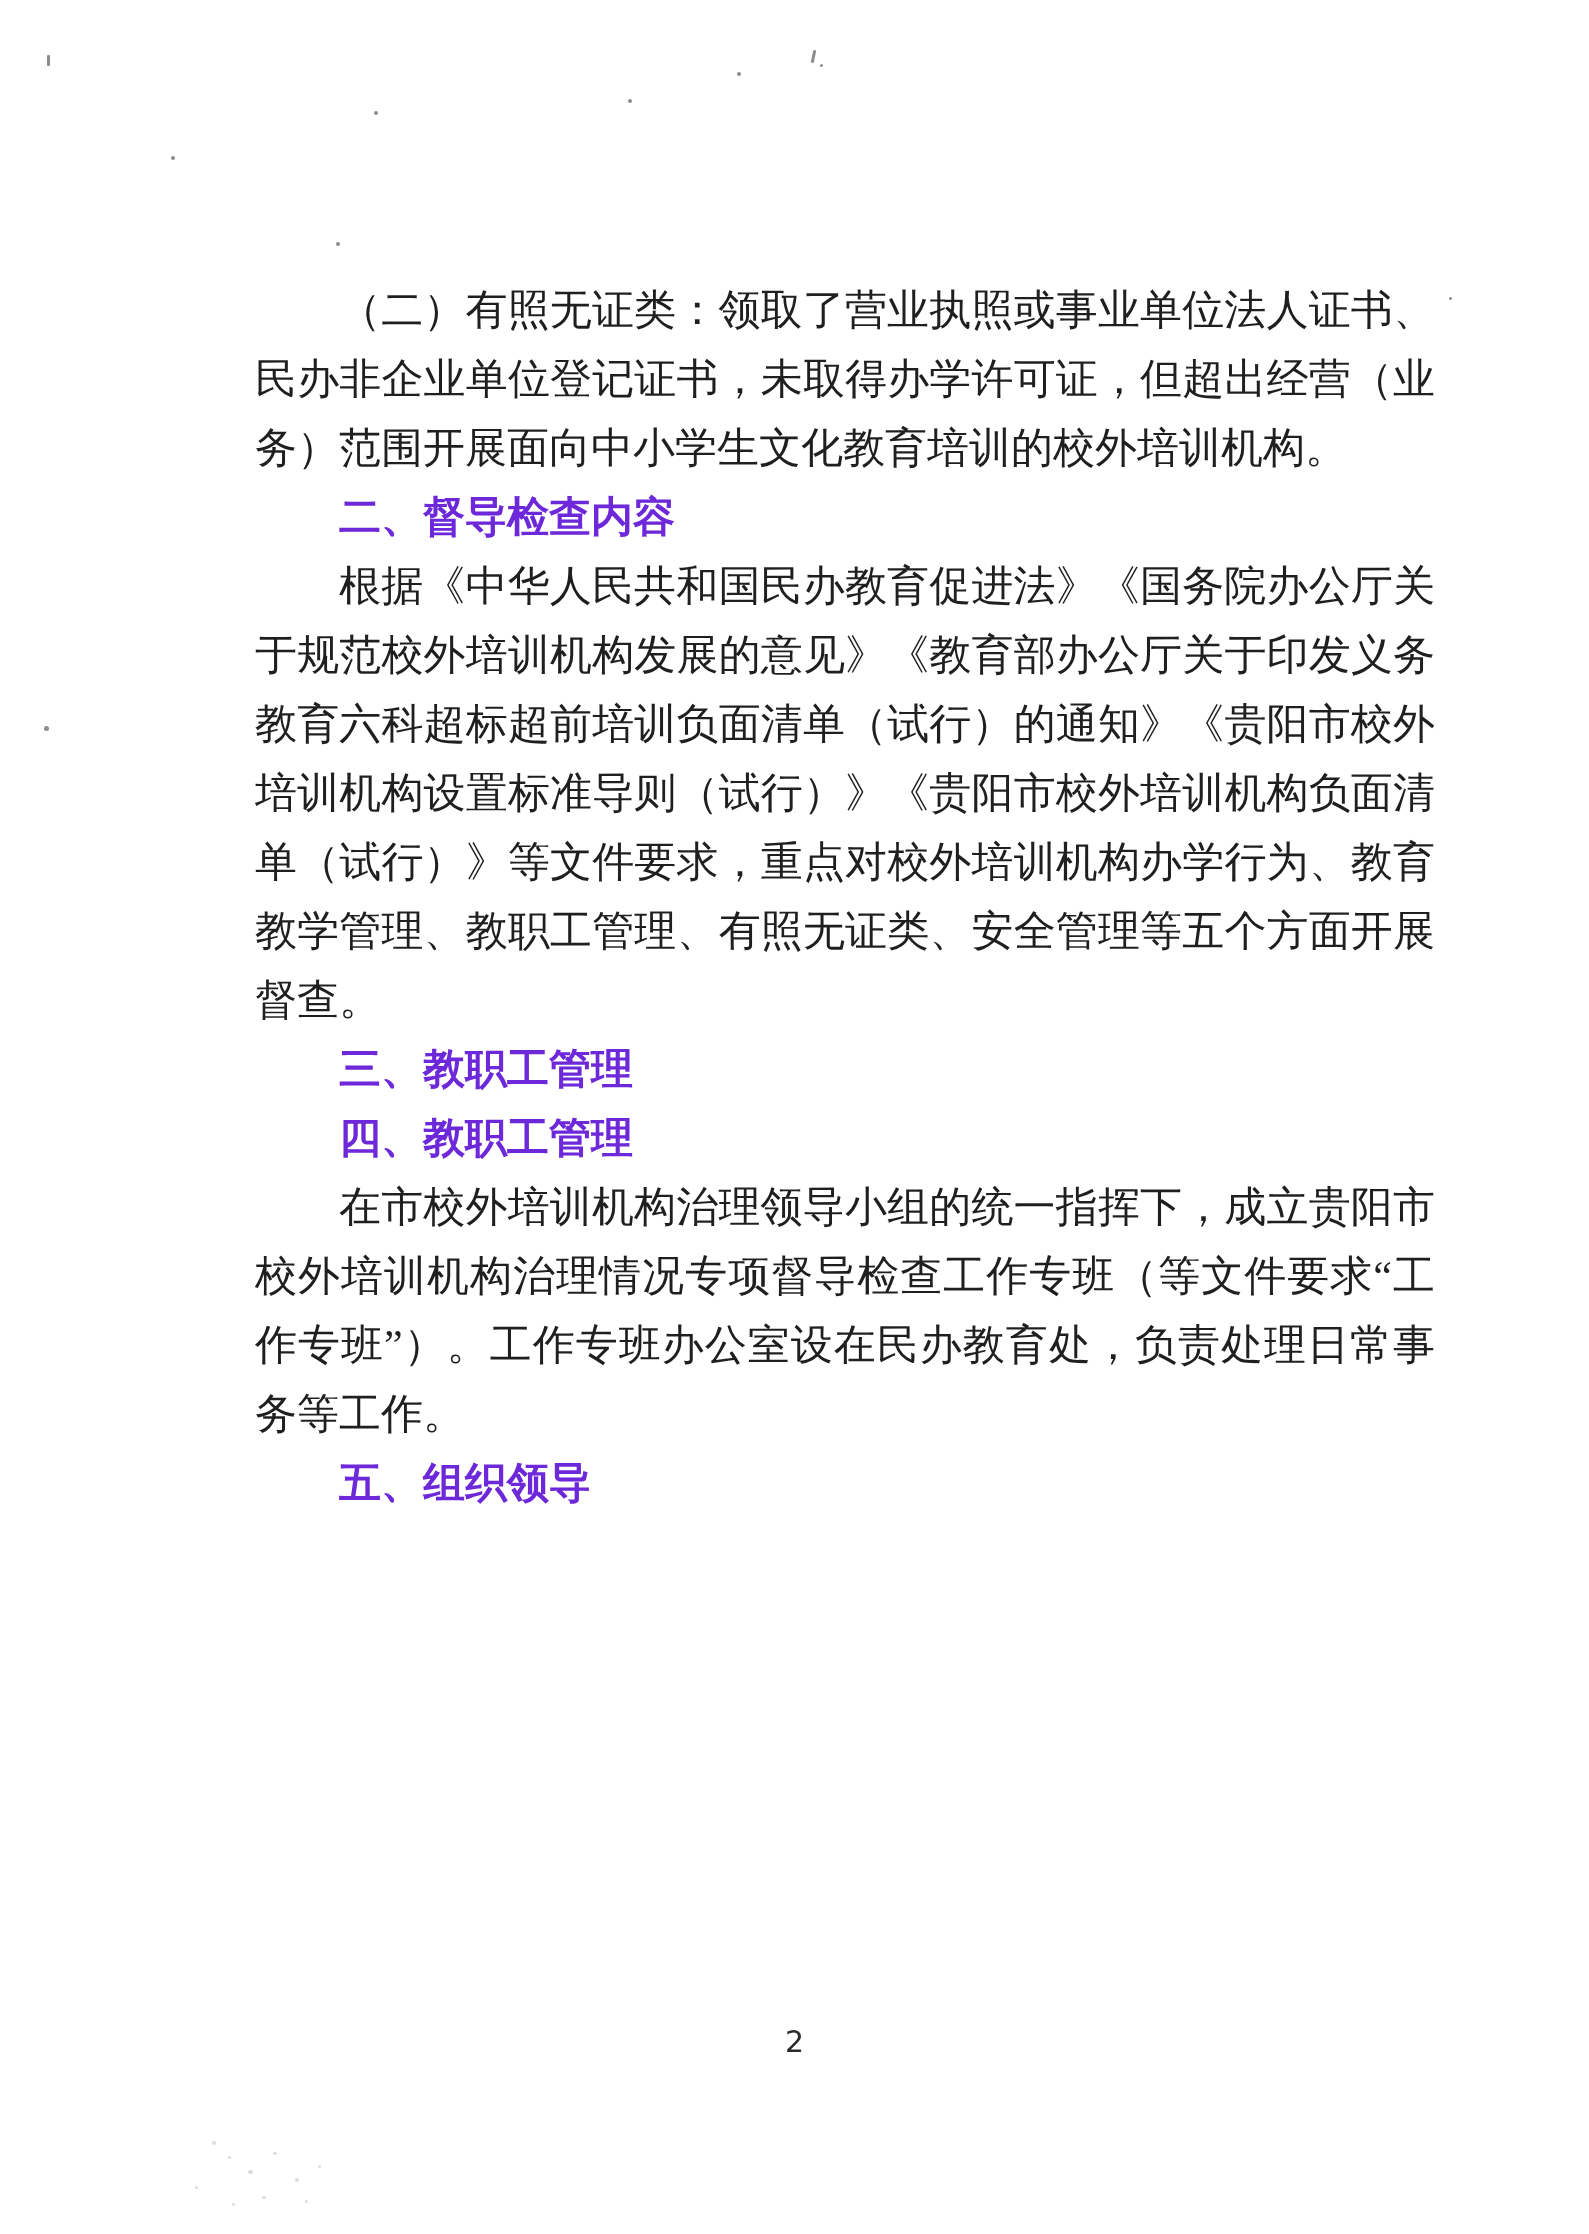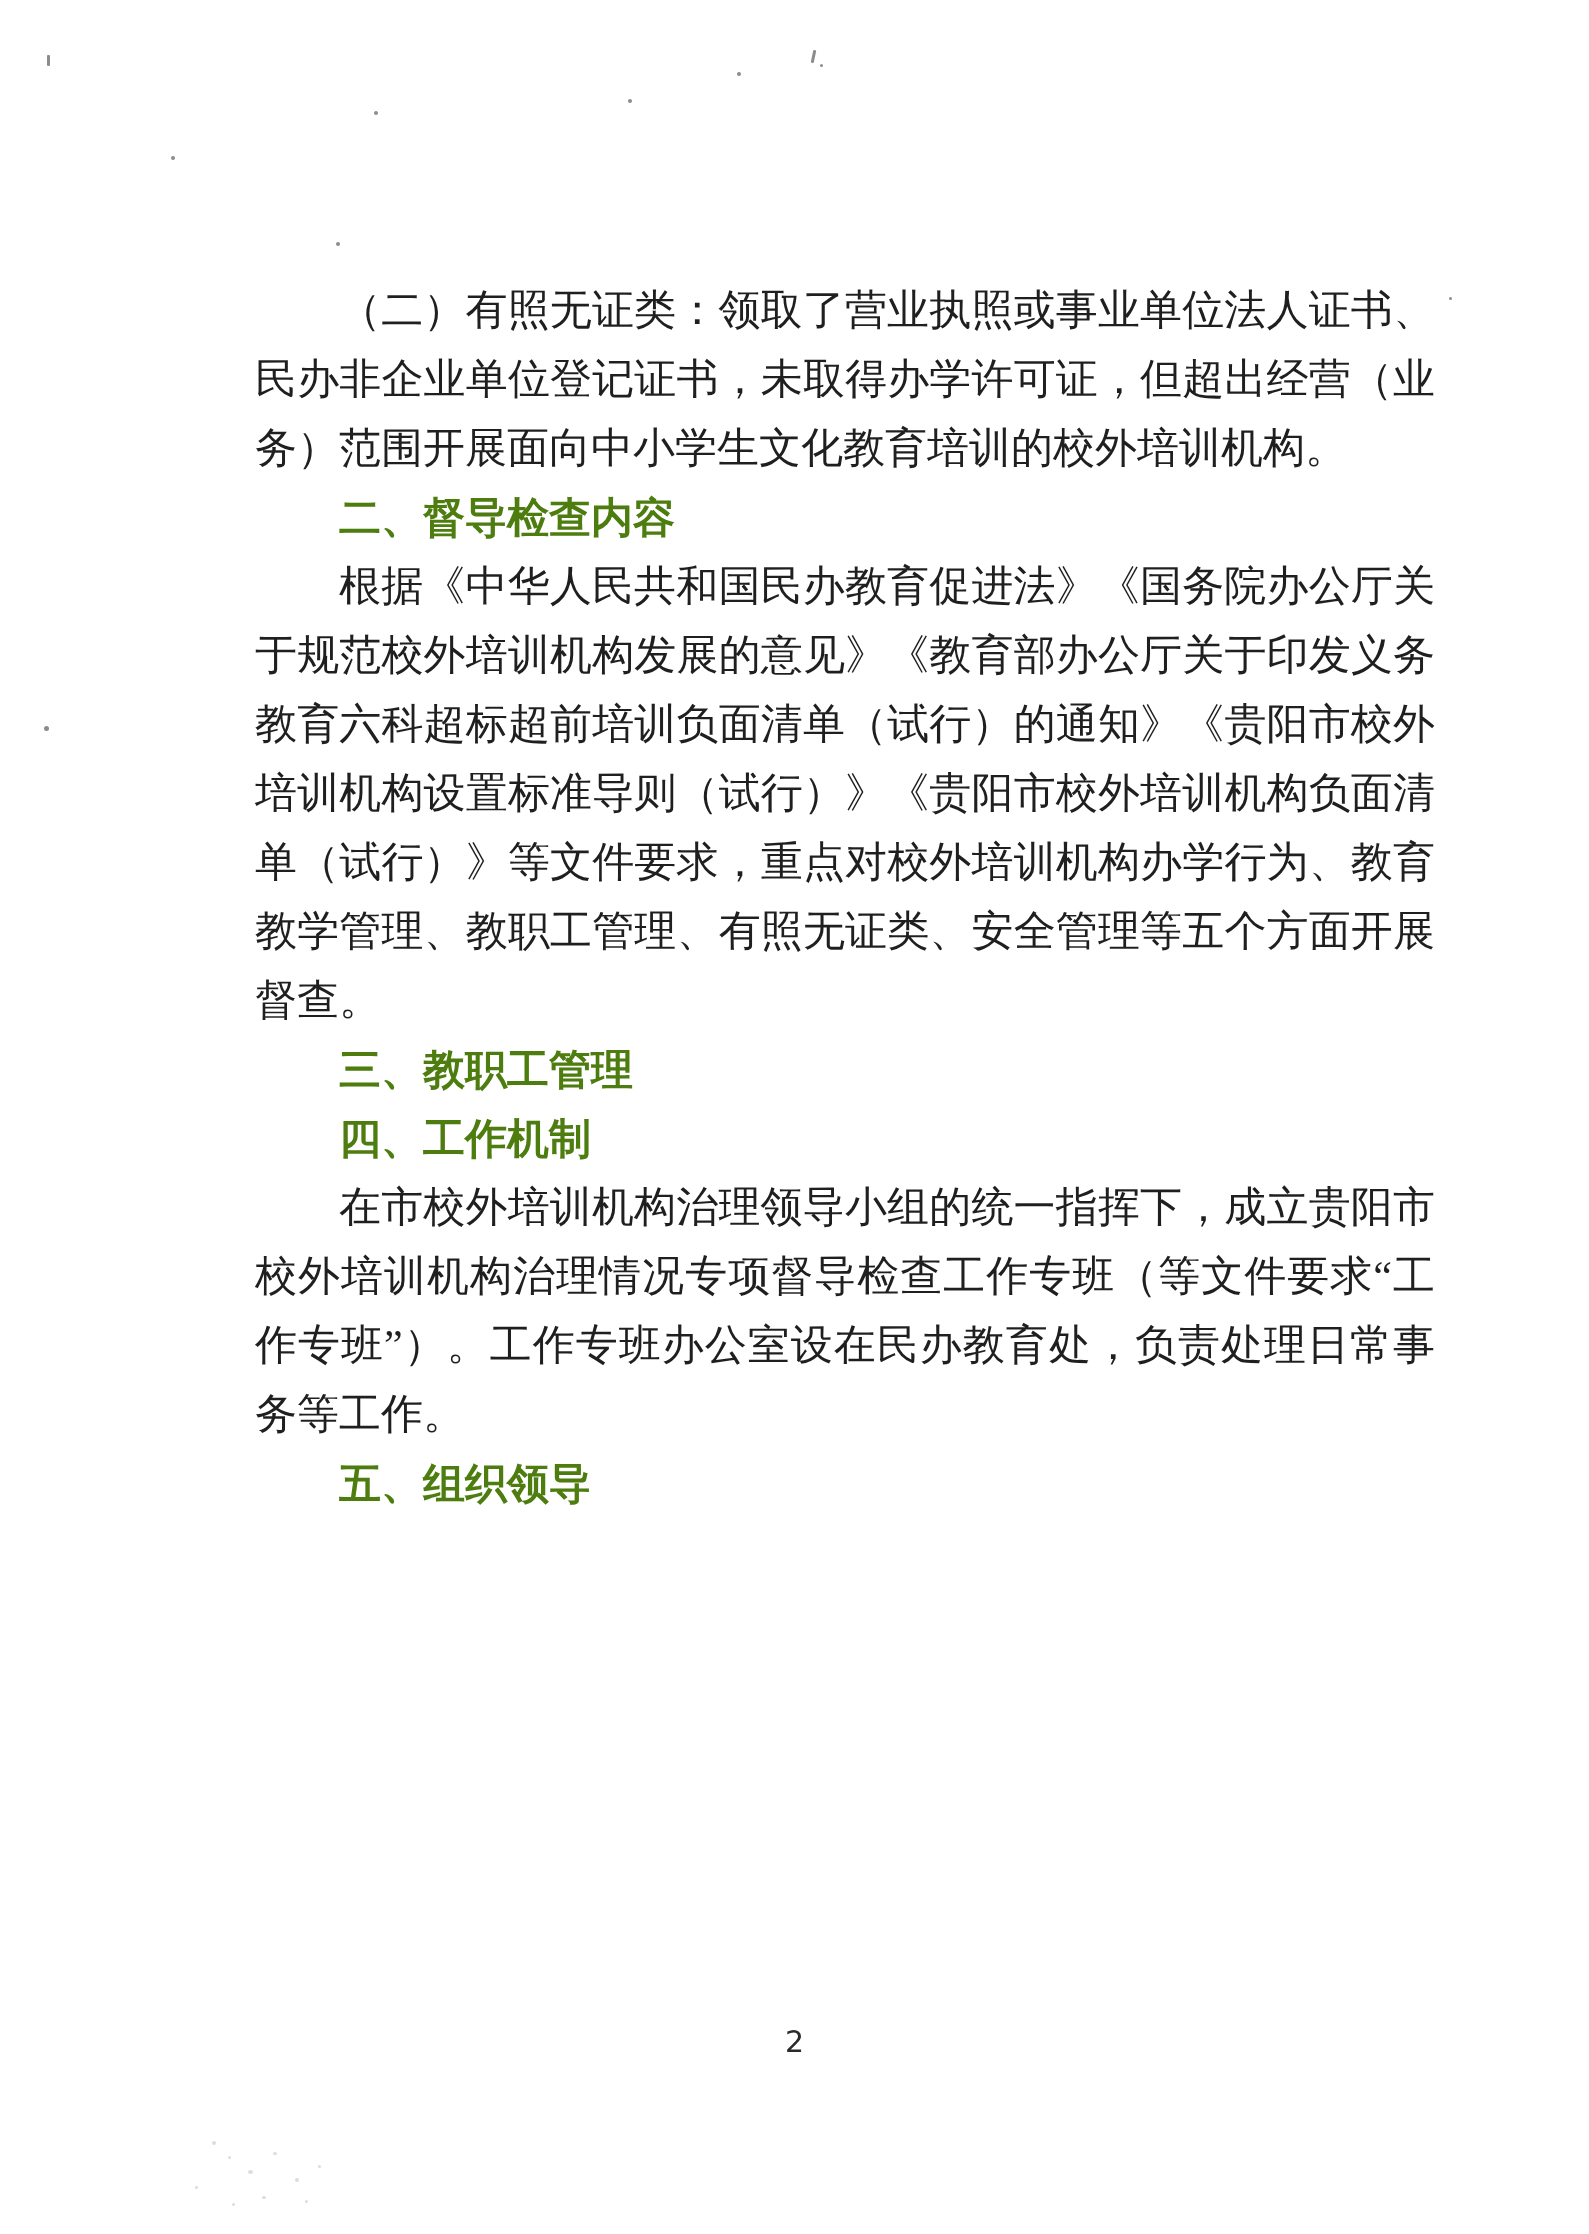--- a/index.html
+++ b/index.html
@@ -29,26 +29,26 @@
     line-height: 69px;
     text-align: justify;
     text-align-last: left;
     text-indent: 84px;
     letter-spacing: 0;
     font-weight: normal;
     word-break: break-all;
   }
 
   .heading {
-    font-family: Liberation Sans, sans-serif;
+    font-family: Liberation Serif, serif;
     font-weight: 700;
     font-size: 42px;
     line-height: 69px;
     text-indent: 84px;
-    color: #4d7c0f;
+    color: #6d28d9;
   }
 
   .lead {  }
 
   .page-number {
     position: absolute;
     left: 0;
     top: 2024px;
     width: 100%;
     text-align: center;
@@ -77,21 +77,21 @@
     <p class="body-para"><span class="lead">（二）有照无证类：</span><span>领取了营业执照或事业单位法人证书、民办非企业单位登记证书，未取得办学许可证，但超出经营（业务）范围开展面向中小学生文化教育培训的校外培训机构。</span></p>
 
 
     <h2 class="heading">二、督导检查内容</h2>
 
     <p class="body-para"><span>根据《中华人民共和国民办教育促进法》《国务院办公厅关于规范校外培训机构发展的意见》《教育部办公厅关于印发义务教育六科超标超前培训负面清单（试行）的通知》《贵阳市校外培训机构设置标准导则（试行）》《贵阳市校外培训机构负面清单（试行）》等文件要求，重点对校外培训机构办学行为、教育教学管理、教职工管理、有照无证类、安全管理等五个方面开展督查。</span></p>
 
     <h2 class="heading">三、教职工管理</h2>
 
 
-    <h2 class="heading">四、工作机制</h2>
+    <h2 class="heading">四、教职工管理</h2>
 
     <p class="body-para"><span>在市校外培训机构治理领导小组的统一指挥下，成立贵阳市校外培训机构治理情况专项督导检查工作专班（等文件要求“工作专班”）。工作专班办公室设在民办教育处，负责处理日常事务等工作。</span></p>
 
     <h2 class="heading">五、组织领导</h2>
 
 
   </div>
 
   <div class="page-number">2</div>
 

